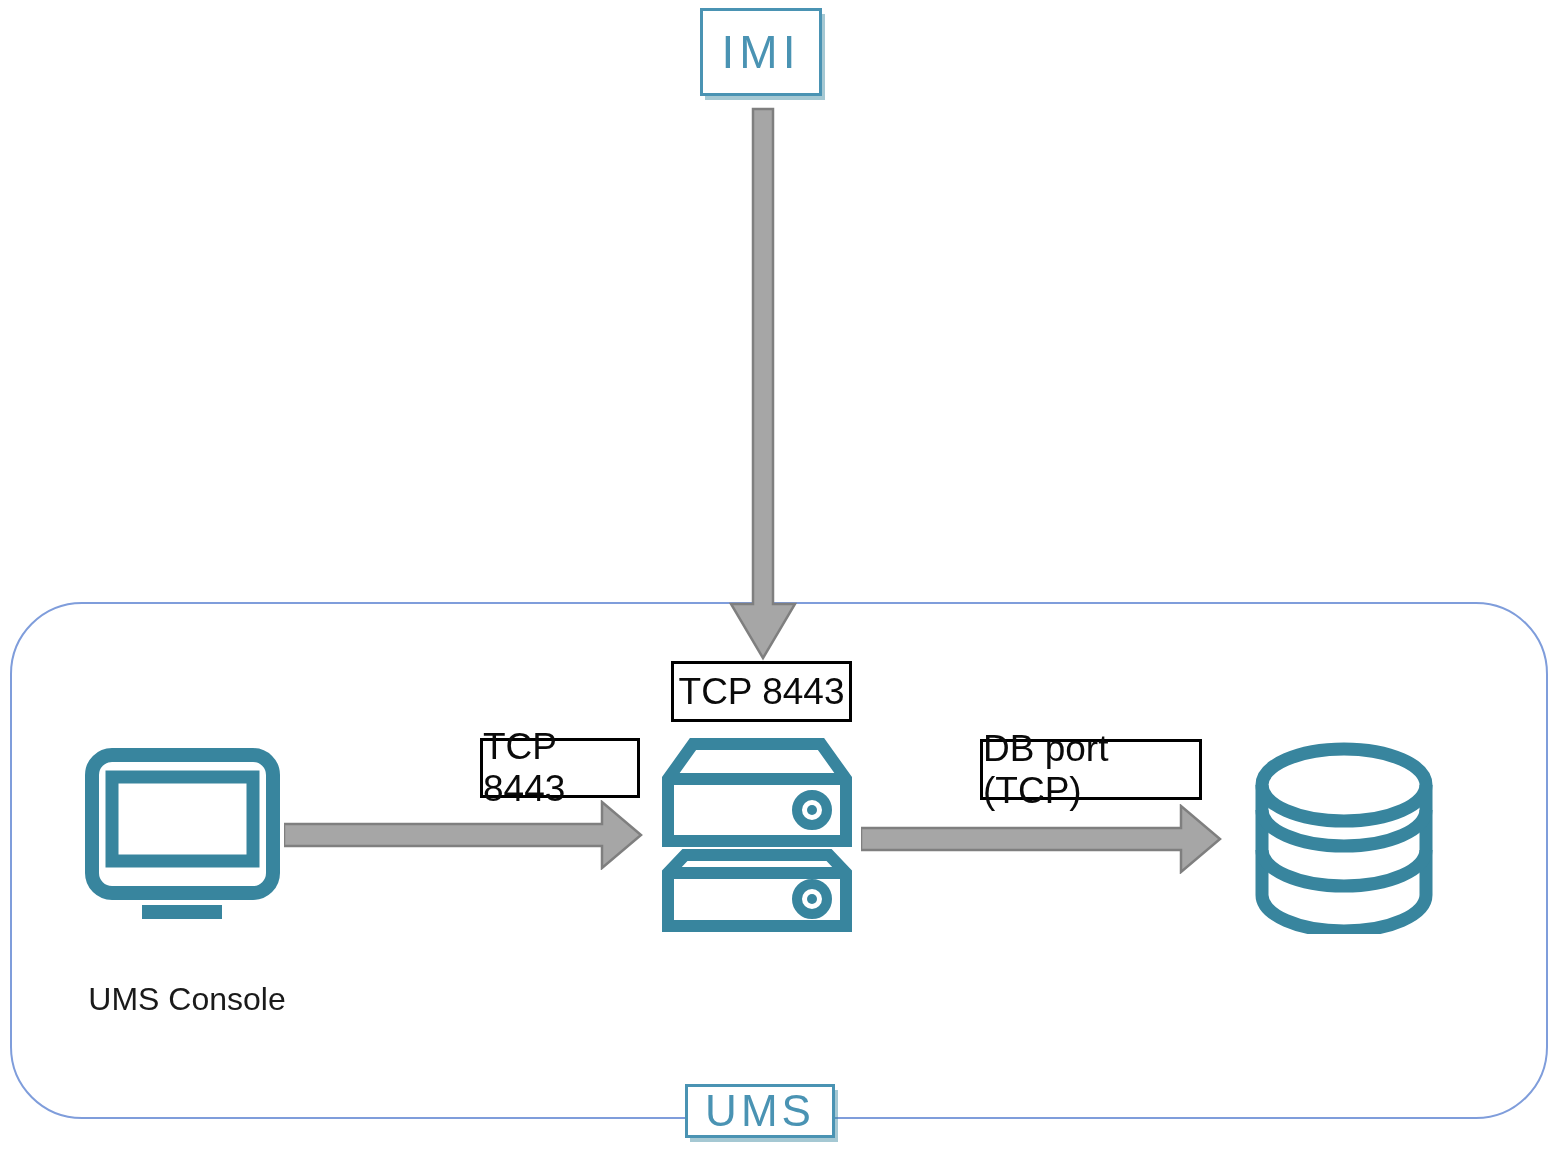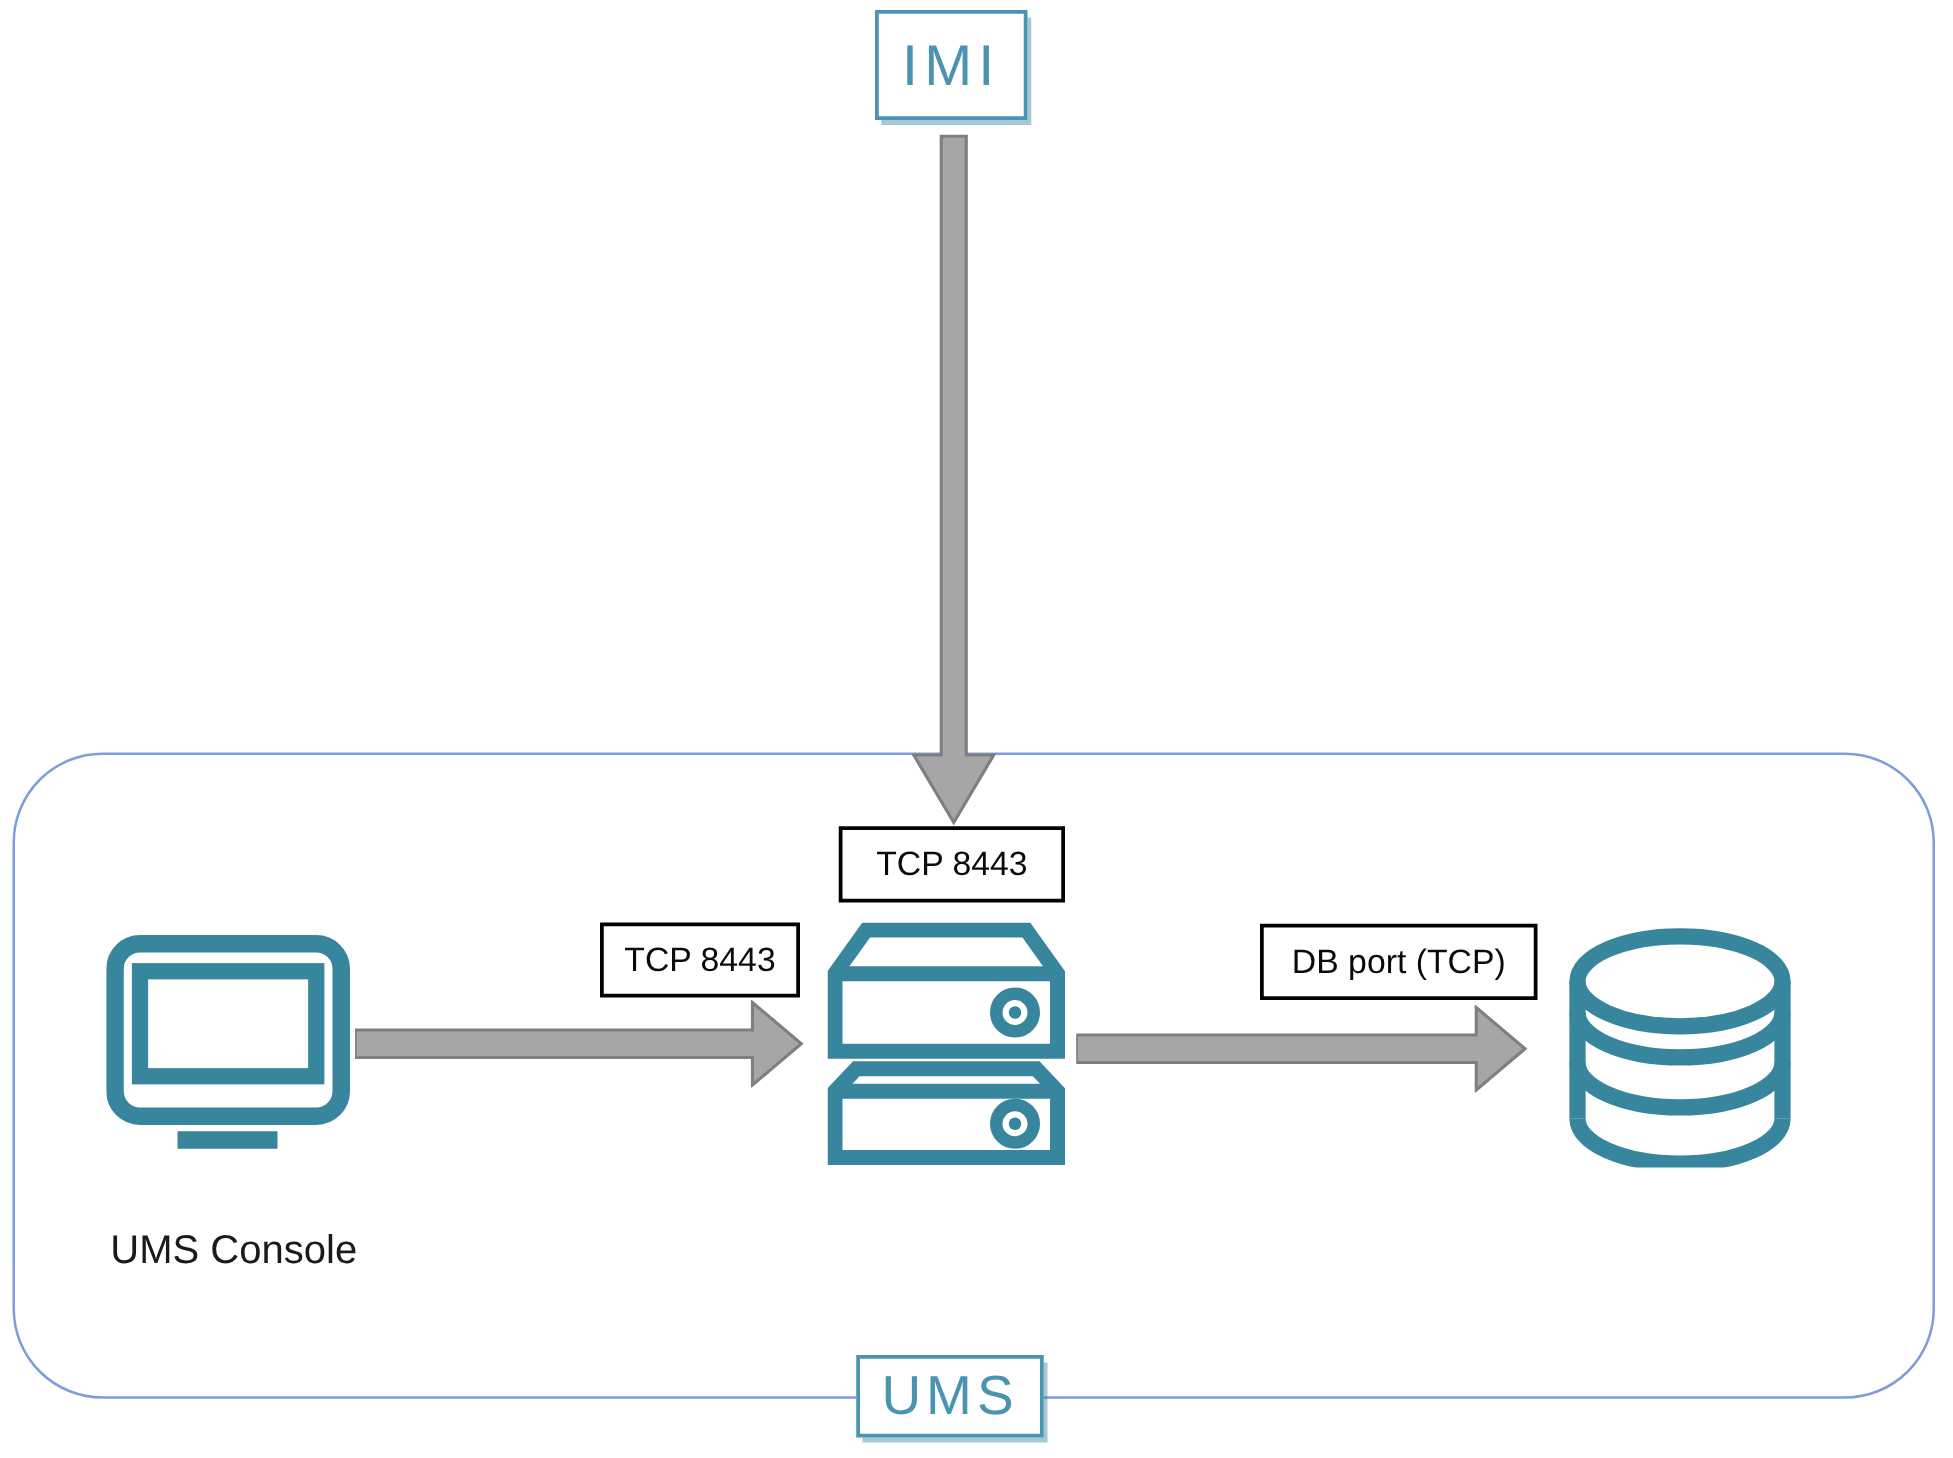--- a/index.html
+++ b/index.html
@@ -27,31 +27,31 @@
 
   
   .sketch-box{
     box-sizing:border-box;background:#fff;
     border:3px solid var(--box-teal);
     box-shadow:4px 5px 0 -1px rgba(56,133,158,0.45);
     display:flex;align-items:center;justify-content:center;
     color:var(--box-teal);
   }
   .imi-box{left:700px;top:8px;width:122px;height:88px;font-size:46px;letter-spacing:5px;}
-  .ums-box{left:685px;top:1084px;width:150px;height:66px;font-size:44px;letter-spacing:4px;z-index:4;}
+  .ums-box{left:685px;top:1084px;width:150px;height:54px;font-size:44px;letter-spacing:4px;z-index:4;}
 
   
   .port-box{
     box-sizing:border-box;background:#fff;border:3px solid var(--label-border);
     display:flex;align-items:center;justify-content:center;
-    font-size:27px;color:#0a0a0a;z-index:3;
+    font-size:37px;color:#0a0a0a;z-index:3;
   }
   .port-top{left:671px;top:661px;width:181px;height:61px;}
   .port-left{left:480px;top:738px;width:160px;height:60px;}
-  .port-db{left:1008px;top:739px;width:222px;height:61px;}
+  .port-db{left:980px;top:739px;width:222px;height:61px;}
 
   
   .node-label{
     top:981px;width:260px;text-align:center;font-size:32px;color:var(--text);
   }
   .lbl-console{left:57px;}
   .lbl-server{left:628px;}
   .lbl-db{left:1214px;}
 
   svg{display:block;}

